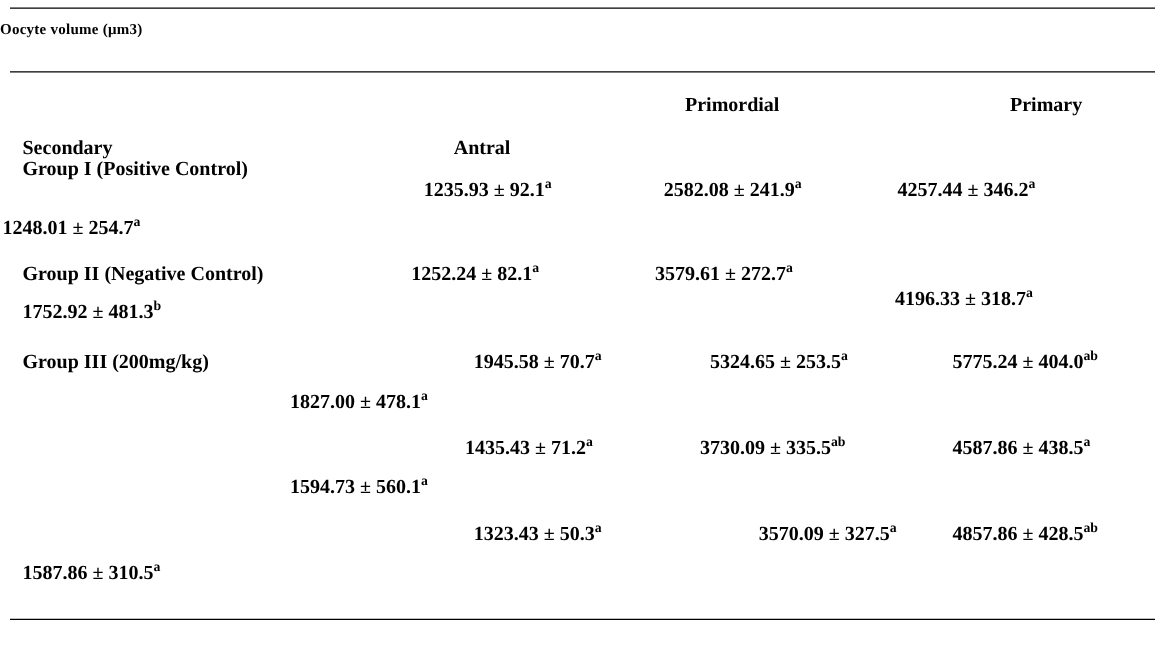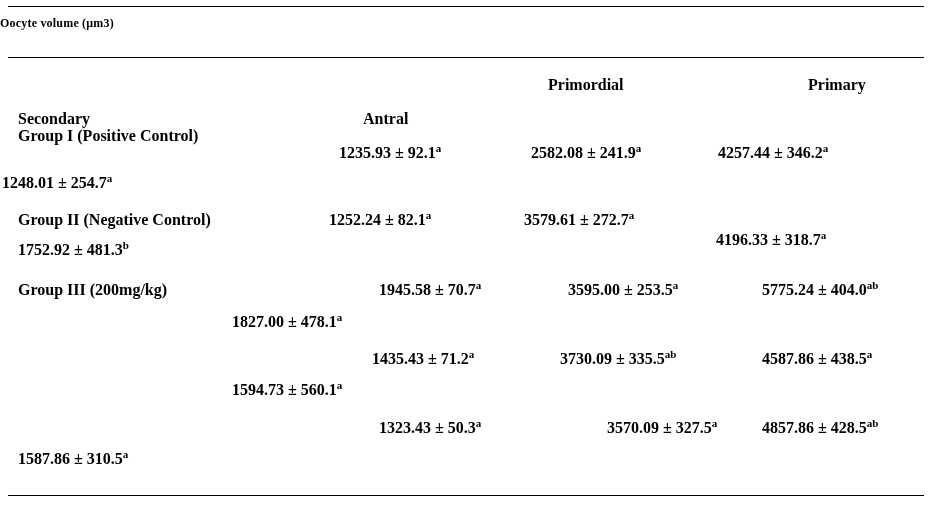--- a/index.html
+++ b/index.html
@@ -112,21 +112,21 @@
   <div class="cell r1-c4"><span>1248.01 ± 254.7</span><sup>a</sup></div>
 
   <div class="cell r2-label">Group II (Negative Control)</div>
   <div class="cell r2-c1"><span>1252.24 ± 82.1</span><sup>a</sup></div>
   <div class="cell r2-c2"><span>3579.61 ± 272.7</span><sup>a</sup></div>
   <div class="cell r2-c3"><span>4196.33 ± 318.7</span><sup>a</sup></div>
   <div class="cell r2-c4"><span>1752.92 ± 481.3</span><sup>b</sup></div>
 
   <div class="cell r3-label">Group III (200mg/kg)</div>
   <div class="cell r3-c1"><span>1945.58 ± 70.7</span><sup>a</sup></div>
-  <div class="cell r3-c2"><span>3595.00 ± 253.5</span><sup>a</sup></div>
+  <div class="cell r3-c2"><span>5324.65 ± 253.5</span><sup>a</sup></div>
   <div class="cell r3-c3"><span>5775.24 ± 404.0</span><sup>ab</sup></div>
   <div class="cell r3-c4"><span>1827.00 ± 478.1</span><sup>a</sup></div>
 
   <div class="cell r4-c1"><span>1435.43 ± 71.2</span><sup>a</sup></div>
   <div class="cell r4-c2"><span>3730.09 ± 335.5</span><sup>ab</sup></div>
   <div class="cell r4-c3"><span>4587.86 ± 438.5</span><sup>a</sup></div>
   <div class="cell r4-c4"><span>1594.73 ± 560.1</span><sup>a</sup></div>
 
   <div class="cell r5-c1"><span>1323.43 ± 50.3</span><sup>a</sup></div>
   <div class="cell r5-c2"><span>3570.09 ± 327.5</span><sup>a</sup></div>

